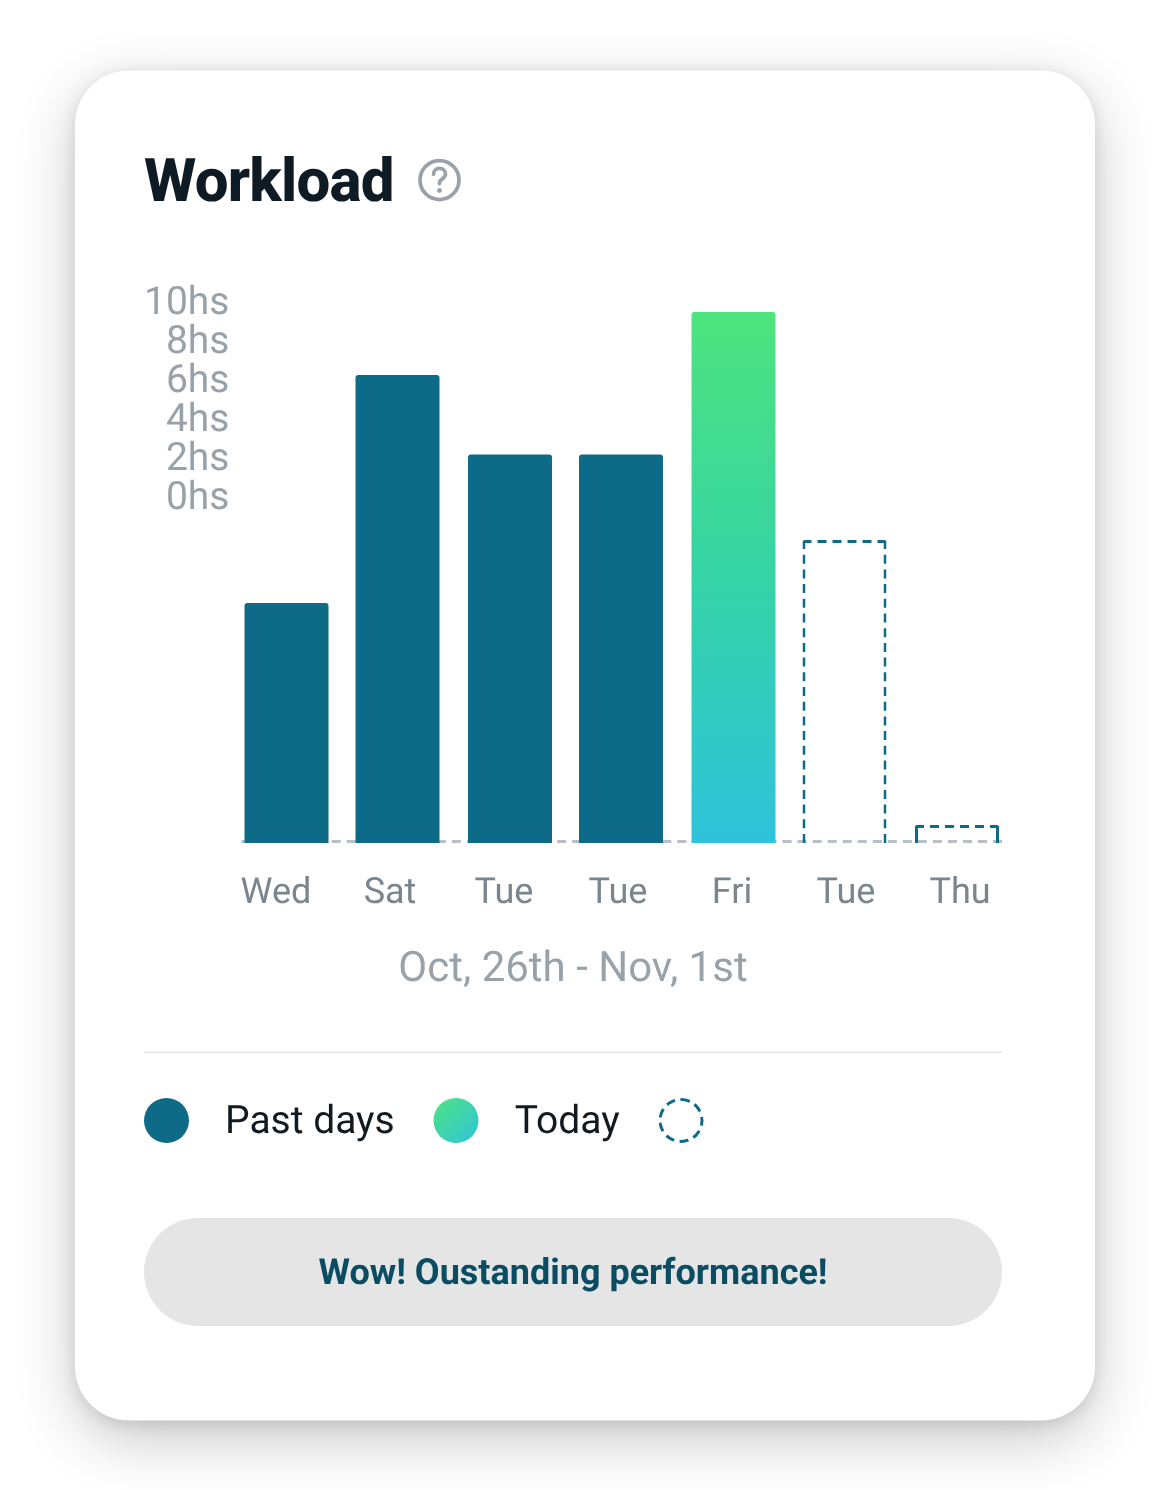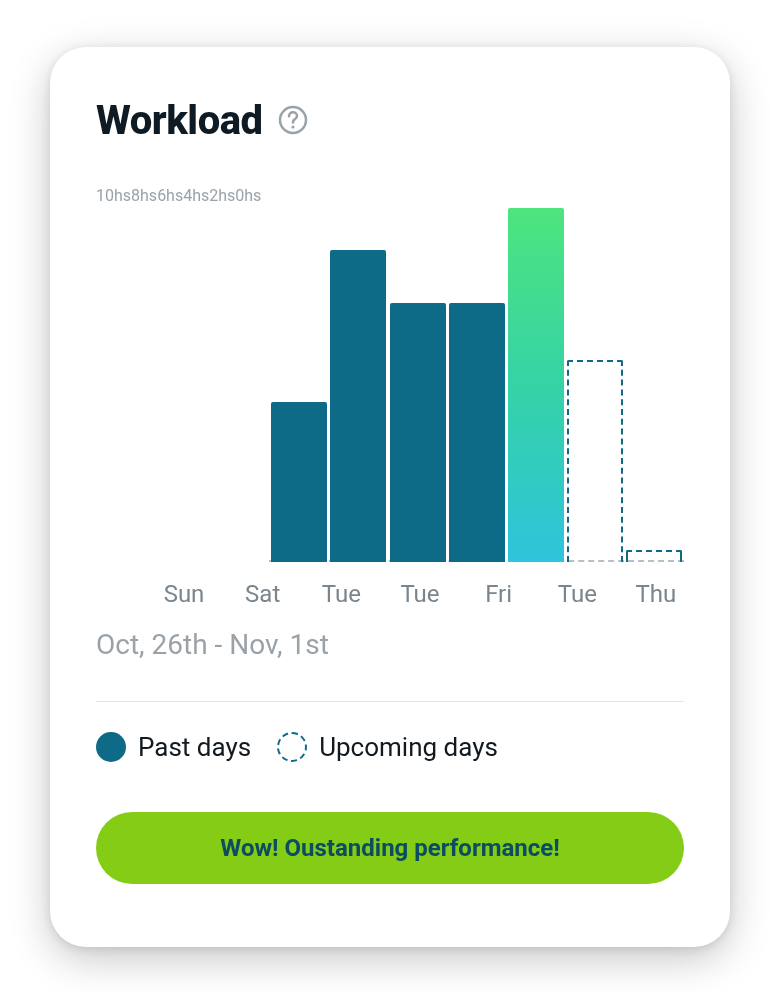--- a/index.html
+++ b/index.html
@@ -10,21 +10,21 @@
     display: flex;
     align-items: center;
     justify-content: center;
   }
   .card {
     width: 680px;
     height: 900px;
     background: #fff;
     border-radius: 36px;
     box-shadow: 0 12px 40px rgba(0,0,0,0.22), 0 2px 10px rgba(0,0,0,0.10);
-    padding: 50px 46px 46px 46px;
+    padding: 50px 62px 46px 46px;
     display: flex;
     flex-direction: column;
   }
   .header {
     display: flex;
     align-items: center;
     gap: 14px;
     margin-bottom: 30px;
   }
   .title {
@@ -45,26 +45,26 @@
 
   .chart-wrap {
     position: relative;
     margin-top: 8px;
   }
   .chart {
     display: flex;
   }
   .y-axis {
     display: flex;
-    flex-direction: row;
-    justify-content: center;
+    flex-direction: column;
+    justify-content: flex-start;
     height: 380px;
     padding-right: 8px;
     color: #9aa2a9;
-    font-size: 16px;
+    font-size: 26px;
     text-align: right;
     min-width: 52px;
   }
   .y-axis .tick { line-height: 1; transform: translateY(6px); }
 
   .plot {
     position: relative;
     flex: 1;
     height: 380px;
     display: flex;
@@ -98,21 +98,21 @@
     display: flex;
     justify-content: space-between;
     margin-left: 60px;
     margin-top: 18px;
     color: #7a858d;
     font-size: 24px;
   }
   .x-axis .xlabel { width: 56px; text-align: center; }
 
   .date-range {
-    text-align: left;
+    text-align: center;
     color: #9aa2a9;
     font-size: 28px;
     margin-top: 20px;
   }
 
   .divider {
     border: none;
     border-top: 1px solid #e1e6e9;
     margin: 40px 0 30px 0;
   }
@@ -121,39 +121,39 @@
     display: flex;
     align-items: center;
     gap: 26px;
     font-size: 26px;
     color: #121a20;
     flex-wrap: nowrap;
   }
   .legend-item {
     display: flex;
     align-items: flex-end;
-    gap: 12px;
+    gap: 24px;
   }
   .swatch {
     width: 30px;
     height: 30px;
     border-radius: 50%;
     flex: 0 0 30px;
   }
   .swatch.past { background: #0e6b87; }
   .swatch.today { background: linear-gradient(135deg, #4ee47e 0%, #2fc3dc 100%); }
   .swatch.upcoming {
     background: transparent;
     border: 2px dashed #0e6b87;
   }
 
   .banner {
     margin-top: 50px;
     width: 100%;
-    background: #84cc16;
+    background: #e5e5e5;
     color: #0a4c62;
     font-weight: 700;
     font-size: 24px;
     text-align: center;
     padding: 22px 10px;
     border-radius: 999px;
   }
 </style>
 </head>
 <body>
@@ -188,41 +188,44 @@
           <div class="bar past" style="height: 311.6px;"></div>
           <div class="bar past" style="height: 258.4px;"></div>
           <div class="bar past" style="height: 258.4px;"></div>
           <div class="bar today" style="height: 353.4px;"></div>
           <div class="bar upcoming" style="height: 201.4px;"></div>
           <div class="bar upcoming" style="height: 11.4px;"></div>
         </div>
     </div>
     <div class="x-axis" id="xaxis">
 
-    <div class="xlabel">Sun</div>
+    <div class="xlabel">Wed</div>
         <div class="xlabel">Sat</div>
         <div class="xlabel">Tue</div>
         <div class="xlabel">Tue</div>
         <div class="xlabel">Fri</div>
         <div class="xlabel">Tue</div>
         <div class="xlabel">Thu</div>
       </div>
     <div class="date-range">Oct, 26th - Nov, 1st</div>
   </div>
 
   <hr class="divider">
 
   <div class="legend">
     <div class="legend-item">
       <span class="swatch past"></span>
       <span>Past days</span>
     </div>
     <div class="legend-item">
+      <span class="swatch today"></span>
+      <span>Today</span>
+    </div>
+    <div class="legend-item">
       <span class="swatch upcoming"></span>
-      <span>Upcoming days</span>
     </div>
   </div>
 
   <div class="banner">
     <span>Wow! Oustanding performance!</span>
   </div>
 
 </div>
 
 </body></html>

